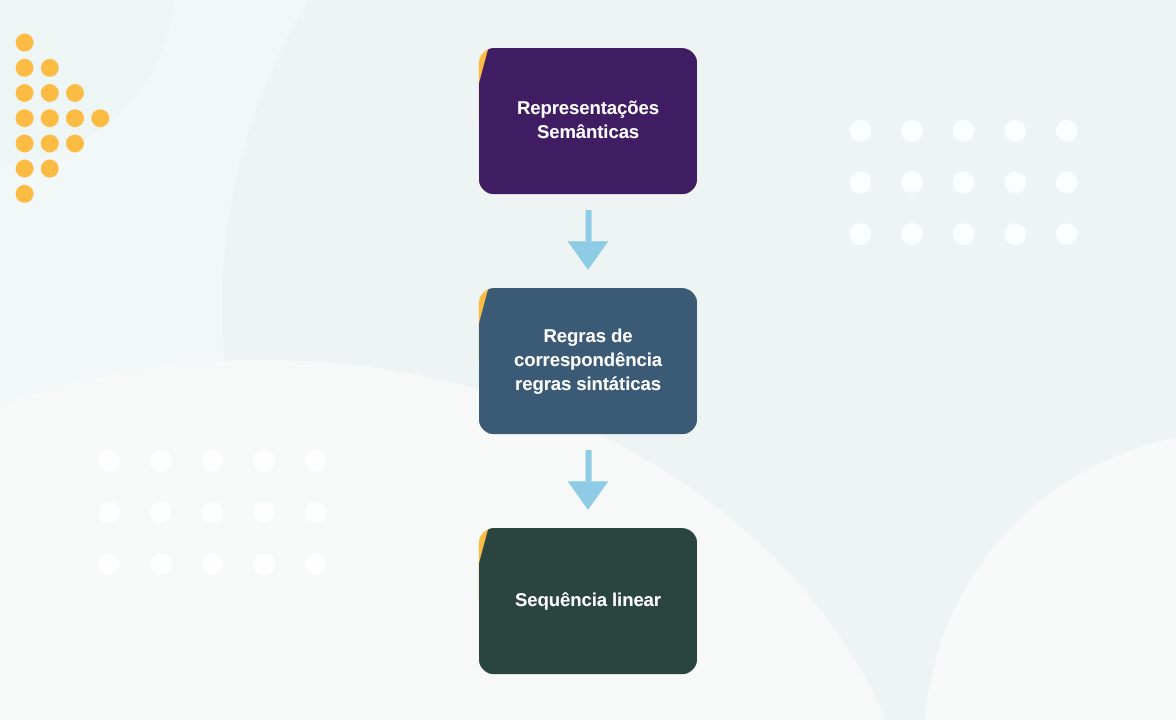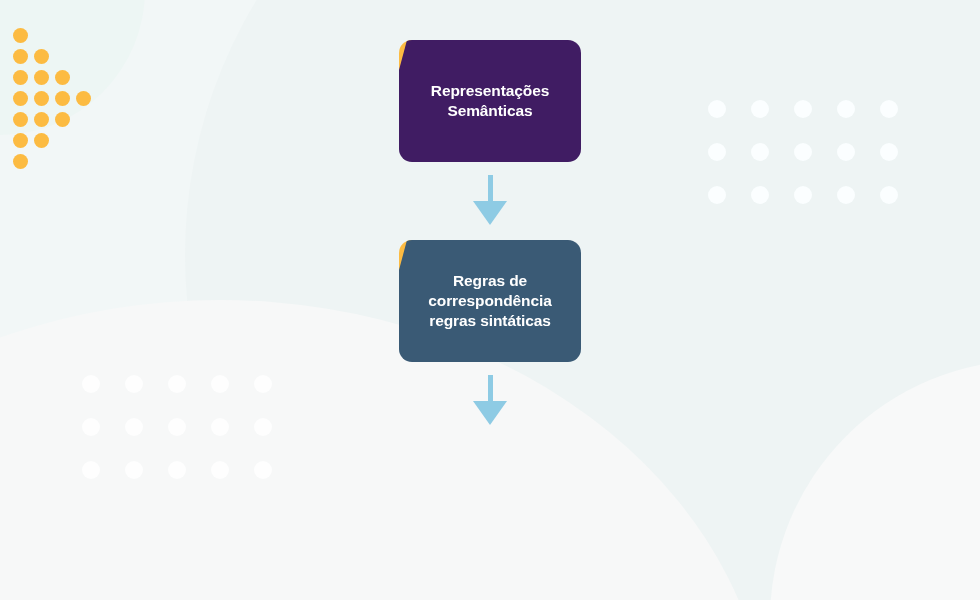--- a/index.html
+++ b/index.html
@@ -255,15 +255,21 @@
 correspondência
 regras sintáticas</span>
       </div>
     </div>
 
     <div class="arrow" id="arrow-2" style="left: 473px; top: 375px; height: 50px;">
       <div class="shaft" style="height: 26px; background: rgb(142, 203, 228);"></div>
       <div class="head" style="top: 26px; border-top-color: rgb(142, 203, 228);"></div>
     </div>
 
+    <div class="node" id="node-3" style="left: 399px; top: 440px; width: 182px;">
+      <div class="wedge" style="background: rgb(252, 187, 66);"></div>
+      <div class="card" style="background: rgb(42, 68, 64); width: 182px; height: 122px;">
+        <span class="label">Sequência linear</span>
+      </div>
+    </div>
 
   </div>
 </div>
 
 </body></html>

